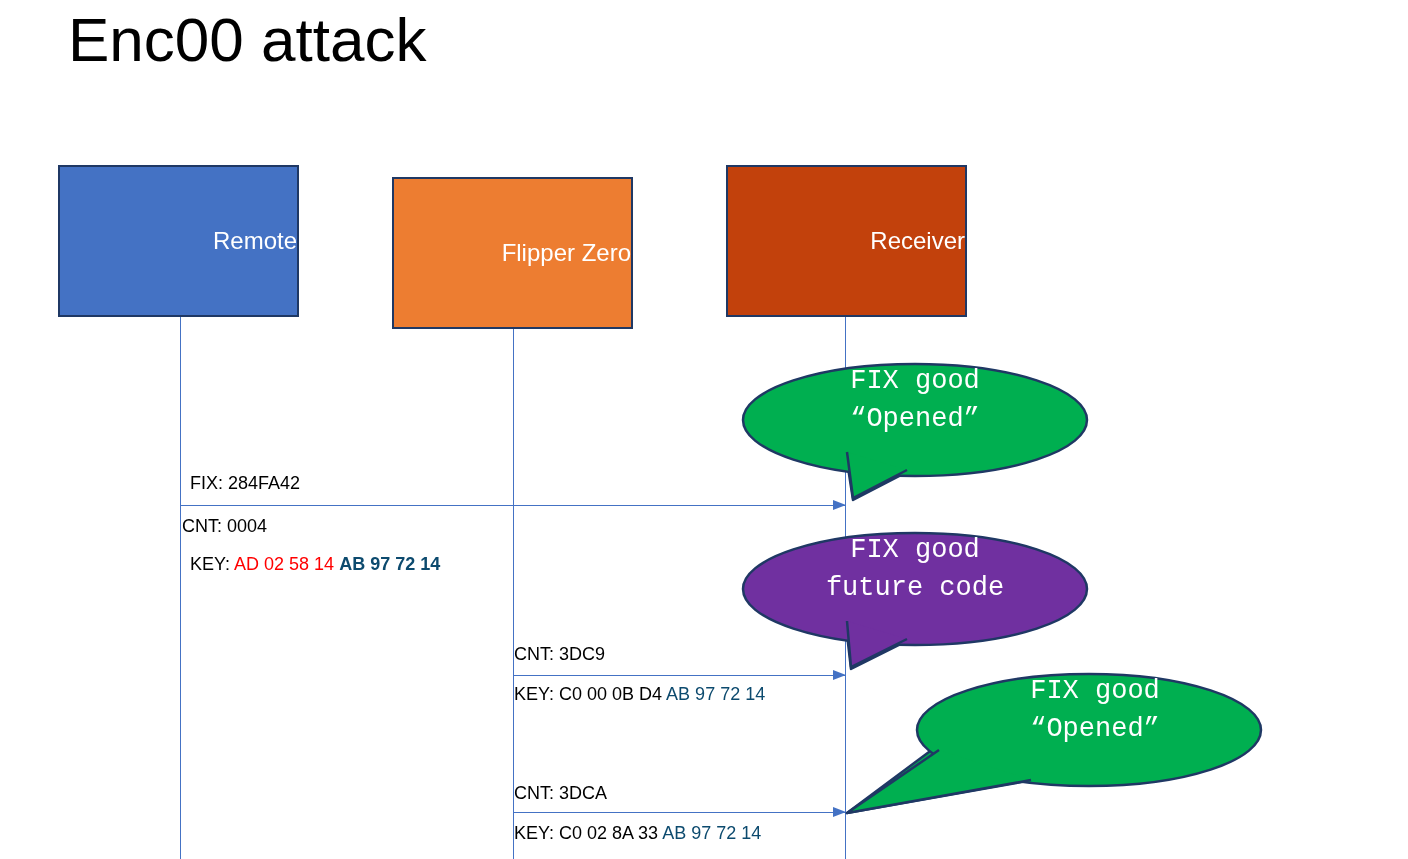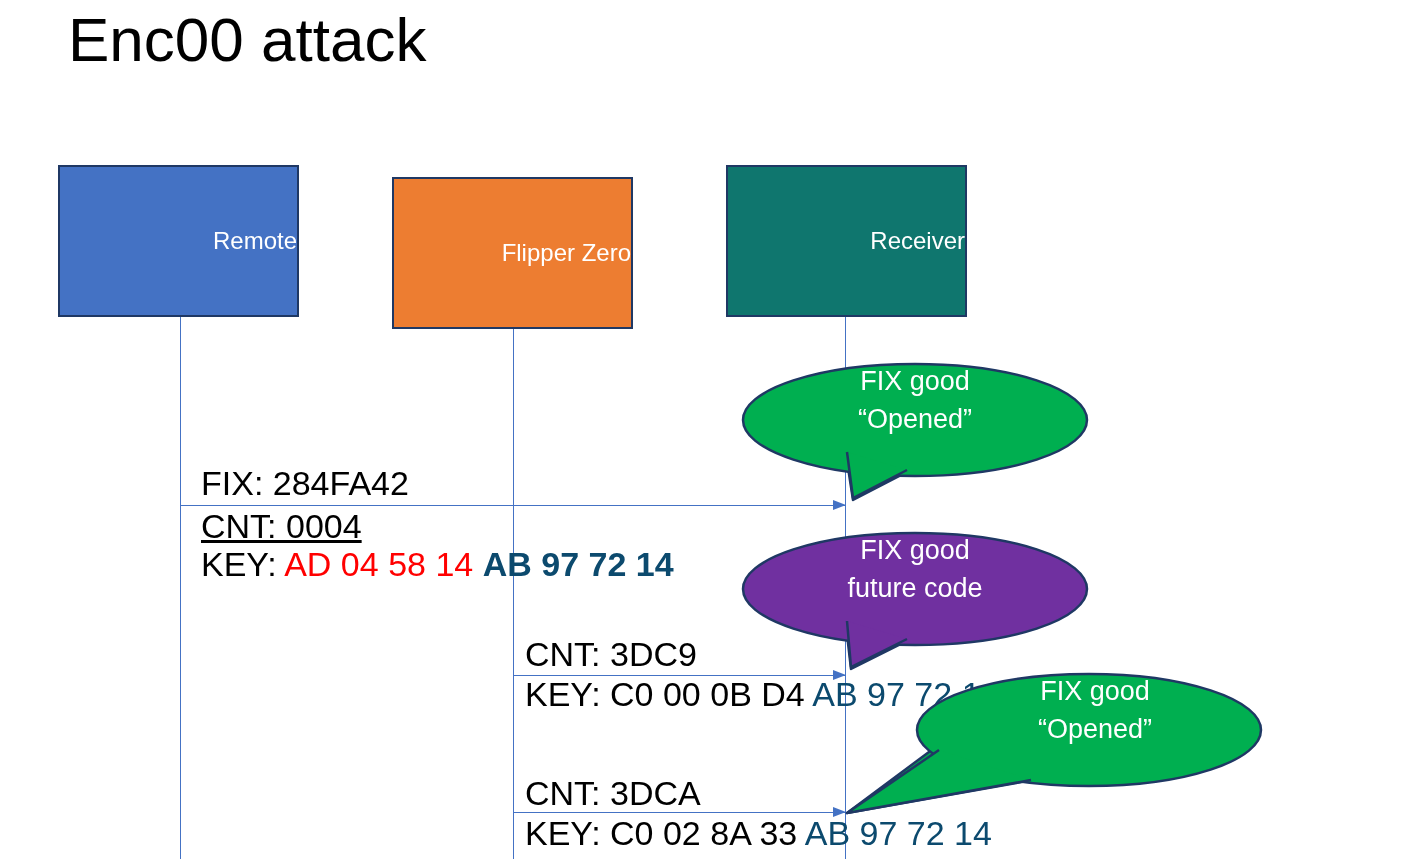--- a/index.html
+++ b/index.html
@@ -73,32 +73,31 @@
     width: 0;
     height: 0;
     border-top: 5.5px solid transparent;
     border-bottom: 5.5px solid transparent;
     border-left: 13px solid #4472C4;
   }
 
   
   .msg-label {
     position: absolute;
-    font-size: 34px;
+    font-size: 18px;
     line-height: 34px;
     color: #000000;
     white-space: nowrap;
-    margin-left: 11px;
   }
   .k-red   { color: #FF0000; }
   .k-green { color: #0c4a6e; }
   .k-bold  { font-weight: bold; }
 
   
-  .bubble-wrap { position: absolute; }
+  .bubble-wrap { position: absolute; font-family: Liberation Mono, monospace; }
   .bubble-wrap svg { display: block; overflow: visible; }
   .bubble-text {
     position: absolute;
     left: 0;
     top: 0;
     width: 100%;
     text-align: center;
     color: #ffffff;
     font-size: 27px;
     line-height: 38px;
@@ -118,33 +117,33 @@
   <div class="lifeline" style="left:845px; top:317px; height:542px;"></div>
 
   <div class="actor-box" style="left:58px; top:165px; width:241px; height:152px; background:#4472C4;">
     <span class="actor-label">Remote</span>
   </div>
 
   <div class="actor-box" style="left:392px; top:165px; width:241px; height:152px; background:#ED7D31;margin-top:12px;">
     <span class="actor-label">Flipper Zero</span>
   </div>
 
-  <div class="actor-box" style="left:726px; top:165px; width:241px; height:152px; background:#0f766e;">
+  <div class="actor-box" style="left:726px; top:165px; width:241px; height:152px; background:#c2410c;">
     <span class="actor-label">Receiver</span>
   </div>
 
   <div class="msg-arrow" style="left:180px; top:505px; width:665px;"></div>
   <div class="msg-label" style="left:190px; top:466px;">
     <span>FIX: 284FA42</span>
   </div>
-  <div class="msg-label" style="left:190px; top:509px;text-decoration:underline;">
+  <div class="msg-label" style="left:182px; top:509px;">
     <span>CNT: 0004</span>
   </div>
   <div class="msg-label" style="left:190px; top:547px;">
-    <span>KEY: </span><span class="k-red">AD 04 58 14</span><span> </span><span class="k-green k-bold">AB 97 72 14</span>
+    <span>KEY: </span><span class="k-red">AD 02 58 14</span><span> </span><span class="k-green k-bold">AB 97 72 14</span>
   </div>
 
   <div class="msg-arrow" style="left:513px; top:675px; width:332px;"></div>
   <div class="msg-label" style="left:514px; top:637px;">
     <span>CNT: 3DC9</span>
   </div>
   <div class="msg-label" style="left:514px; top:677px;">
     <span>KEY: C0 00 0B D4 </span><span class="k-green">AB 97 72 14</span>
   </div>
 

